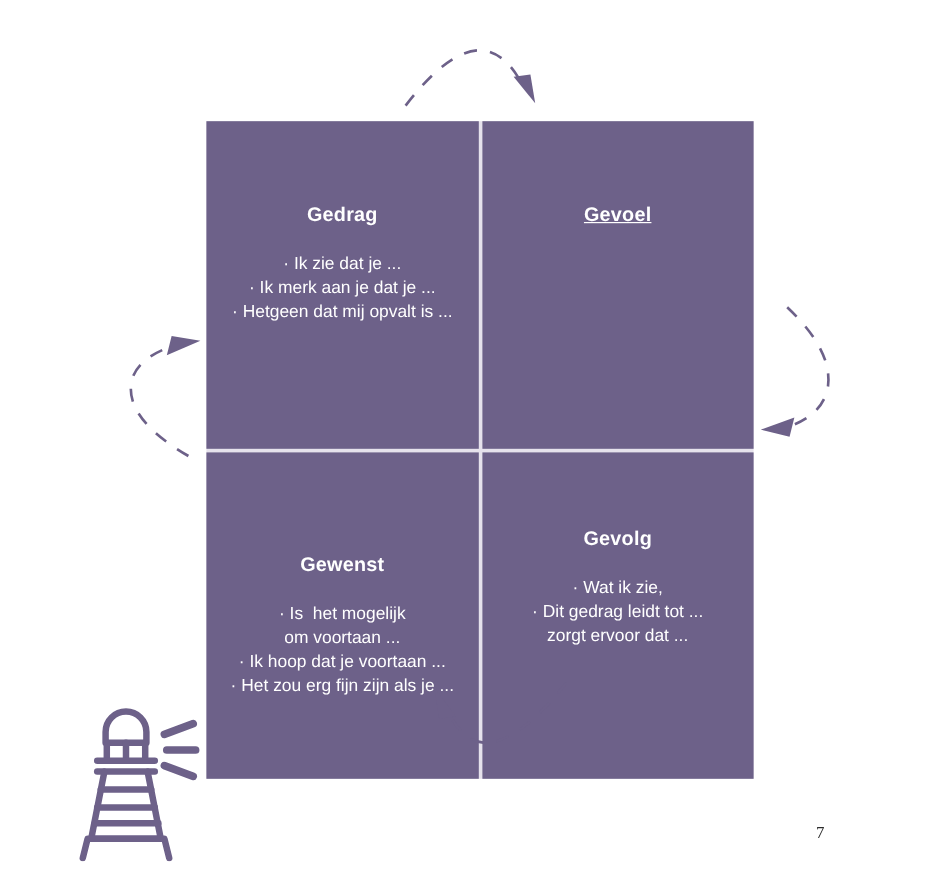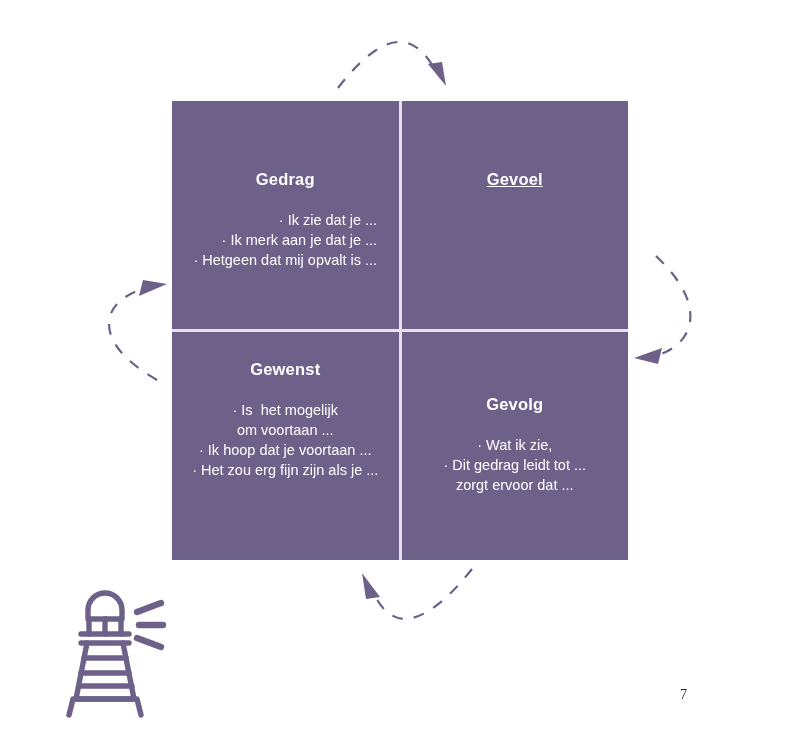--- a/index.html
+++ b/index.html
@@ -14,21 +14,21 @@
     overflow: hidden;
     font-family: "Liberation Sans", sans-serif;
   }
 
   
   #matrix {
     position: absolute;
     left: 172px;
     top: 101px;
     width: 456px;
-    height: 459px;
+    height: 548px;
     display: grid;
     grid-template-columns: 1fr 1fr;
     grid-template-rows: 1fr 1fr;
     gap: 3px;
     background: #e6e2ec;
     box-sizing: border-box;
   }
   .quadrant {
     background: #6d6189;
     color: #ffffff;
@@ -52,24 +52,24 @@
     list-style: none;
     text-align: center;
     font-size: 14.5px;
     line-height: 1.39;
     font-weight: 400;
   }
   .q-lines li { white-space: pre; }
 
   
   #q-gedrag  .q-title { margin-top: 69px; }
-  #q-gedrag  .q-lines { margin-top: 21px; text-align: right; }
+  #q-gedrag  .q-lines { margin-top: 21px; }
   #q-gevoel  .q-title { margin-top: 69px; text-decoration: underline; }
   #q-gevoel  .q-lines { margin-top: 21px; }
-  #q-gewenst .q-title { margin-top: 28px; }
+  #q-gewenst .q-title { margin-top: 85px; }
   #q-gewenst .q-lines { margin-top: 21px; }
   #q-gevolg  .q-title { margin-top: 63px; }
   #q-gevolg  .q-lines { margin-top: 21px; }
 
   
   .arrow-svg {
     position: absolute;
     overflow: visible;
     pointer-events: none;
   }

